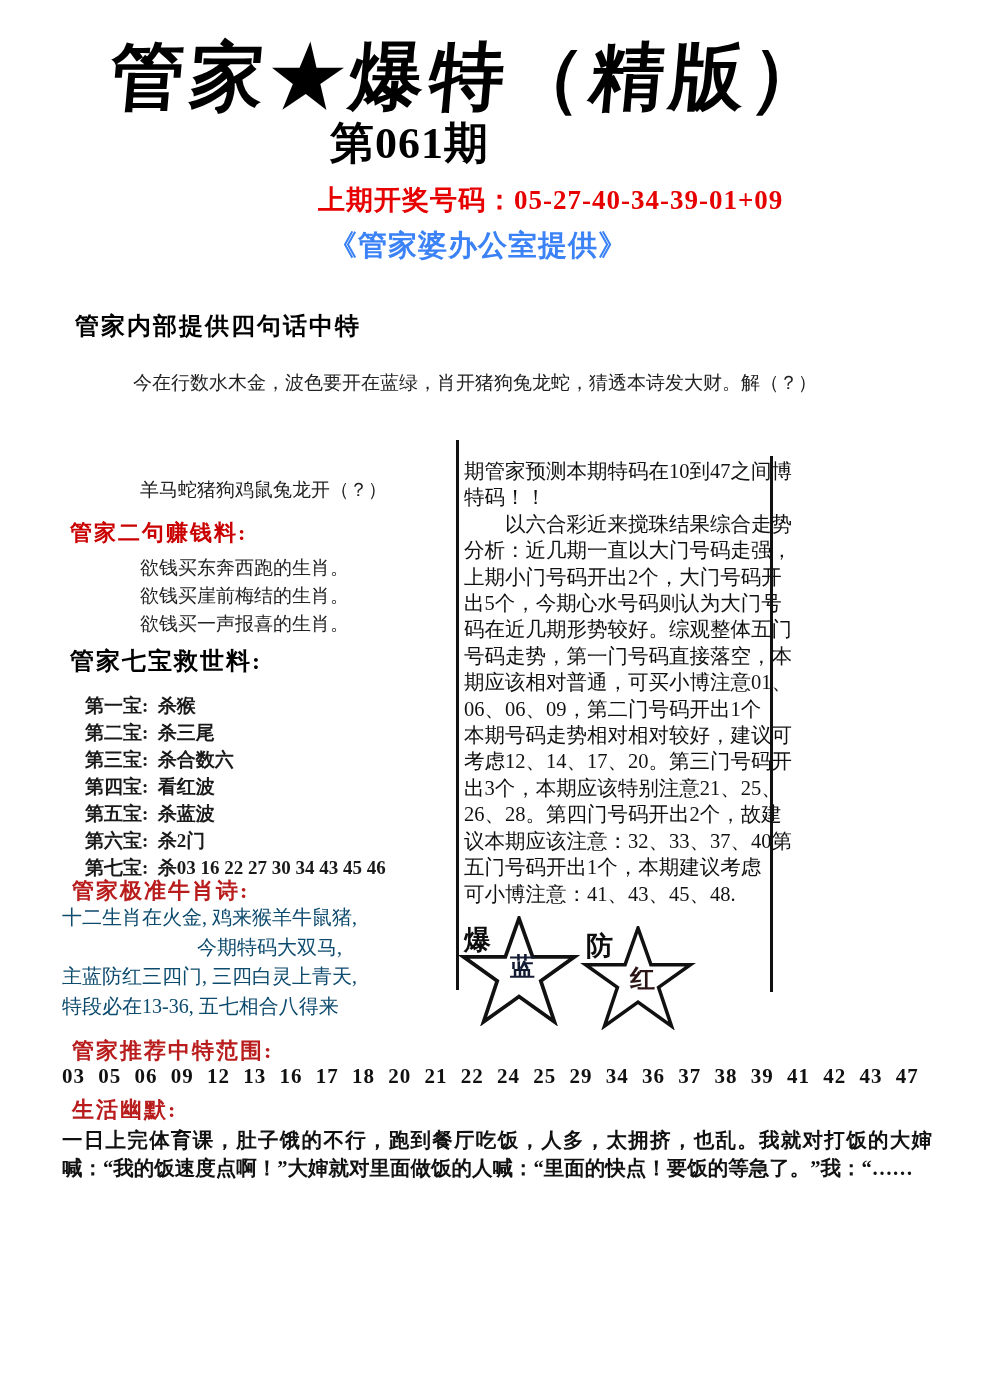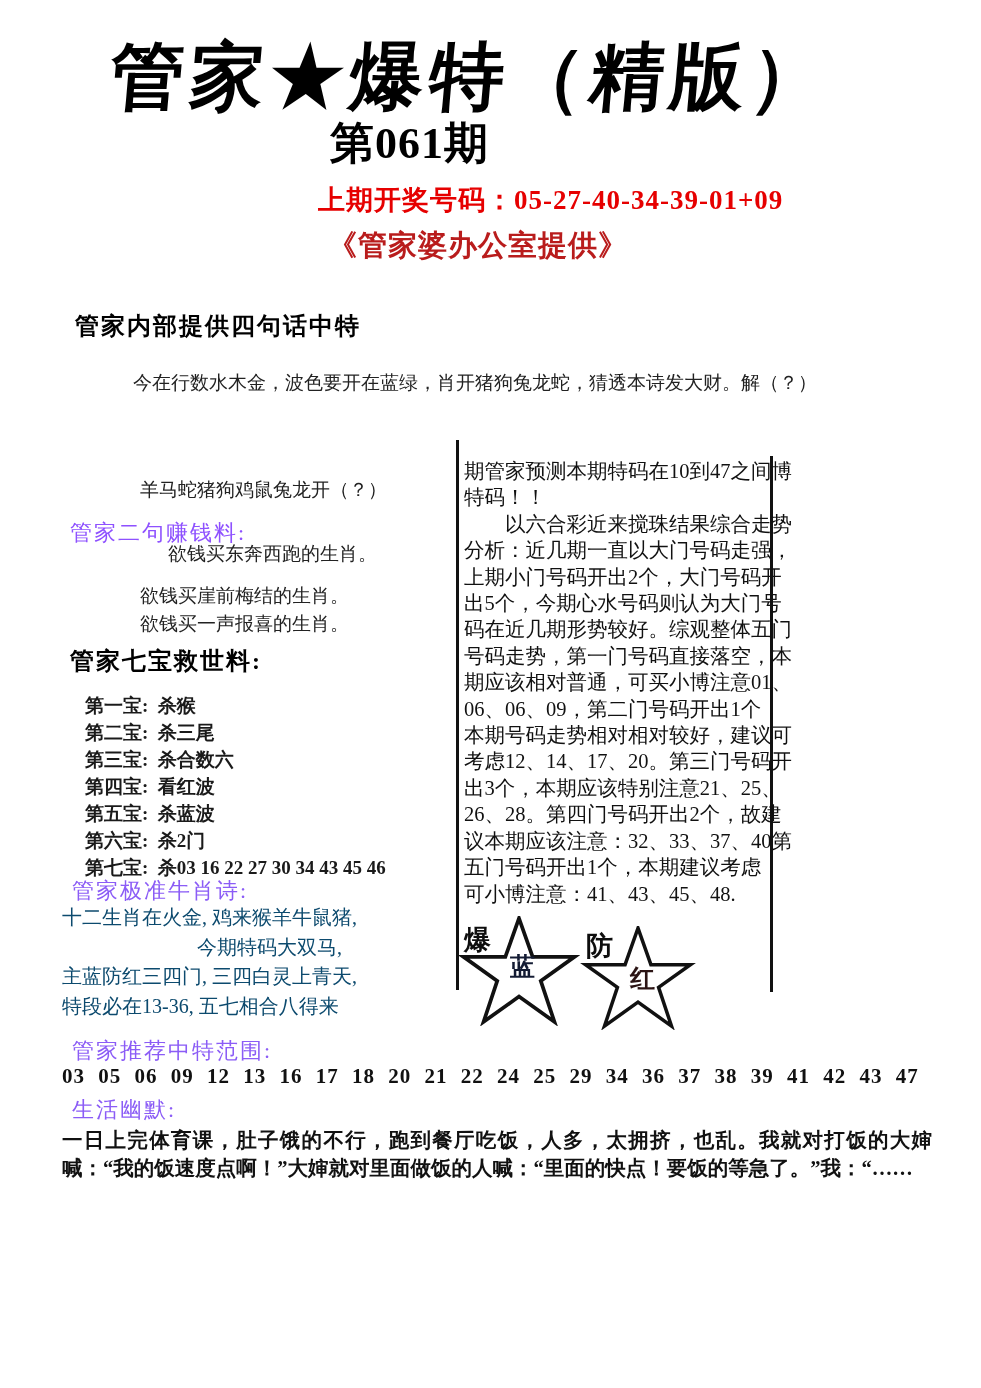--- a/index.html
+++ b/index.html
@@ -25,26 +25,26 @@
     font-size:44px;font-weight:900;color:#000;
     letter-spacing:1px;
   }
   .lastdraw{
     left:318px;top:182px;
     font-size:27px;font-weight:bold;
     letter-spacing:1px;
   }
   .provider{
     left:328px;top:226px;
-    font-size:29px;font-weight:bold;color:#b91c1c;
+    font-size:29px;font-weight:bold;color:#3b82f6;
     letter-spacing:1px;
   }
 
   .h-big{font-size:24px;font-weight:900;color:#000;letter-spacing:2px;white-space:nowrap;}
-  .h-mid{font-size:22px;font-weight:400;color:#8b5cf6;letter-spacing:2px;white-space:nowrap;}
+  .h-mid{font-size:22px;font-weight:700;color:#b91c1c;letter-spacing:2px;white-space:nowrap;}
   .body-line{font-size:19px;color:#222;white-space:nowrap;}
 
   .degraded{filter:blur(0.6px) contrast(1.3);}
 
   .treasure-list{left:85px;top:692px;}
   .treasure-list div{
     font-size:19px;line-height:27px;color:#1a1a1a;
     white-space:pre;font-weight:bold;
   }
 
@@ -86,21 +86,21 @@
   <div class="abs issue">第061期</div>
   <div class="abs lastdraw" style="color:#e60000;">上期开奖号码：05-27-40-34-39-01+09</div>
   <div class="abs provider">《管家婆办公室提供》</div>
 
   <div class="abs h-big" style="left:75px;top:310px;">管家内部提供四句话中特</div>
   <div class="abs body-line" style="left:133px;top:370px;">今在行数水木金，波色要开在蓝绿，肖开猪狗兔龙蛇，猜透本诗发大财。解（？）</div>
 
   <div class="abs body-line" style="left:140px;top:477px;">羊马蛇猪狗鸡鼠兔龙开（？）</div>
 
   <div class="abs h-mid degraded" style="left:70px;top:518px;">管家二句赚钱料:</div>
-  <div class="abs body-line" style="left:140px;top:541px;margin-left:28px;">欲钱买东奔西跑的生肖。</div>
+  <div class="abs body-line" style="left:140px;top:555px;">欲钱买东奔西跑的生肖。</div>
   <div class="abs body-line" style="left:140px;top:583px;">欲钱买崖前梅结的生肖。</div>
   <div class="abs body-line" style="left:140px;top:611px;">欲钱买一声报喜的生肖。</div>
 
   <div class="abs h-big" style="left:70px;top:645px;">管家七宝救世料:</div>
   <div class="abs treasure-list">
     <div>第一宝:  杀猴</div>
     <div>第二宝:  杀三尾</div>
     <div>第三宝:  杀合数六</div>
     <div>第四宝:  看红波</div>
     <div>第五宝:  杀蓝波</div>

